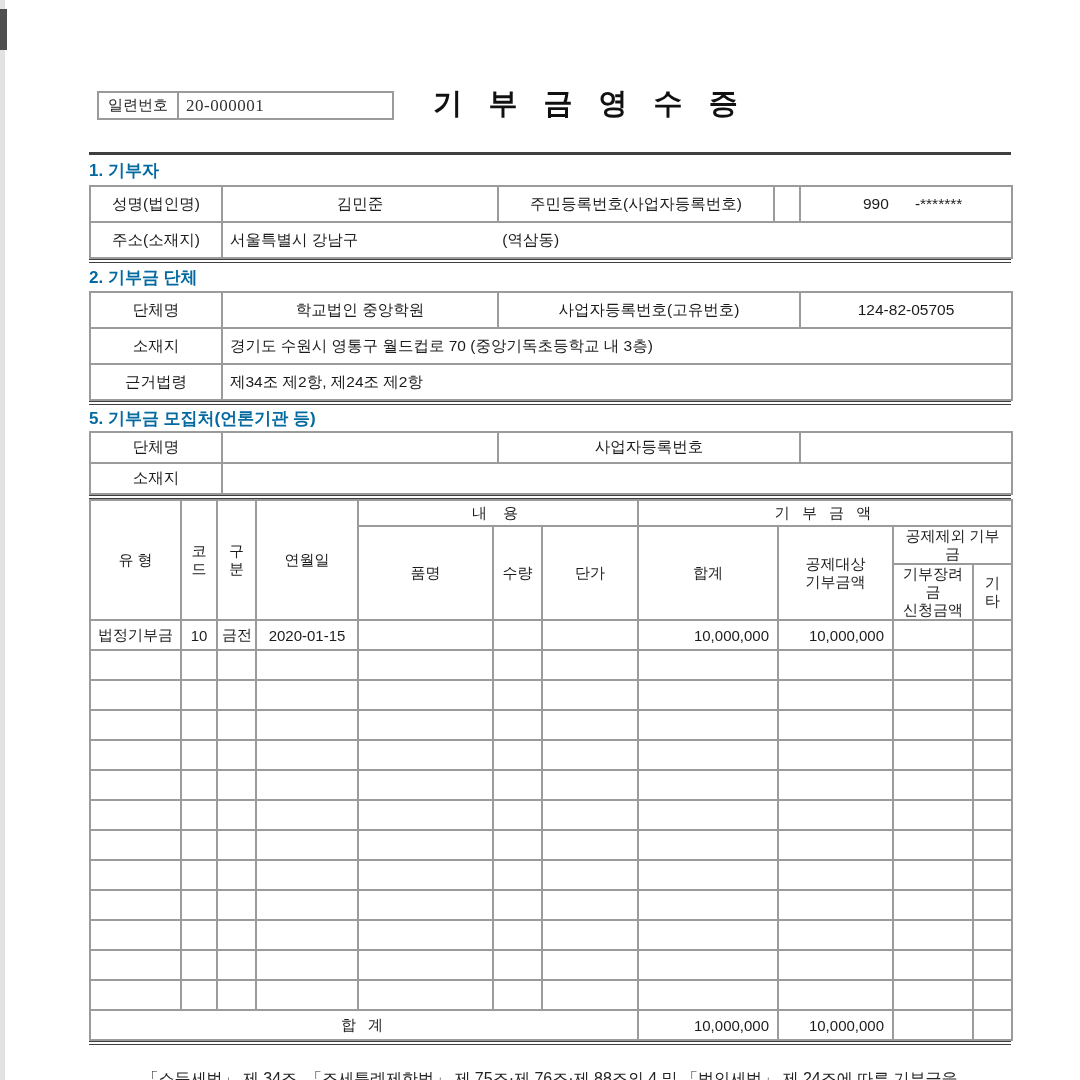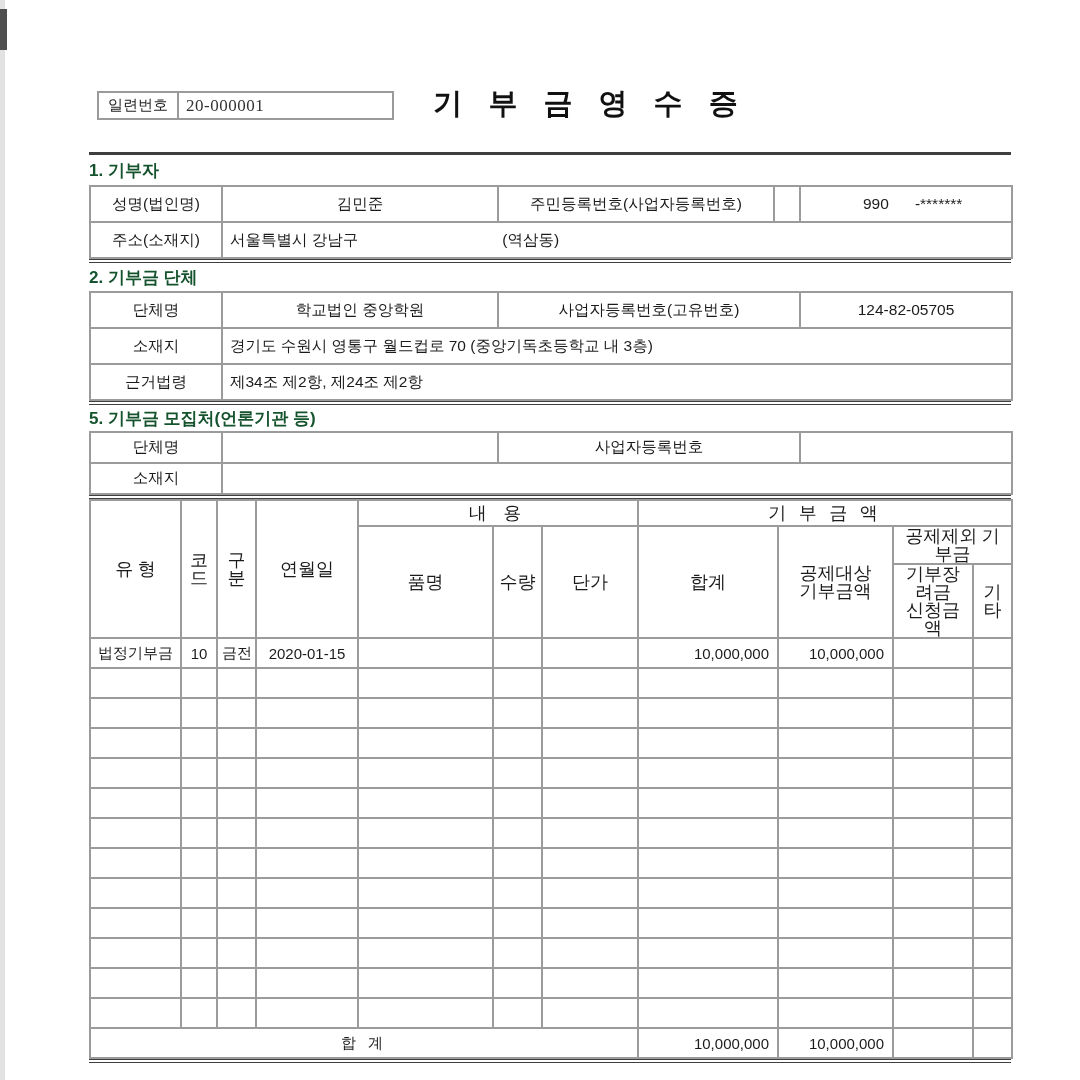--- a/index.html
+++ b/index.html
@@ -37,21 +37,21 @@
     position:absolute;left:410px;top:84px;width:360px;
     text-align:center;font-size:29px;font-weight:bold;
     letter-spacing:9px;color:#111;white-space:nowrap;
   }
 
   
   .content{position:absolute;left:89px;top:152px;width:922px;}
   .top-rule{border-top:3px solid #3f3f3f;height:0;}
 
   .sec{border-bottom:4px double #3f3f3f;}
-  .sec-head{font-size:17px;font-weight:bold;color:#14532d;display:flex;align-items:center;text-align:right;}
+  .sec-head{font-size:17px;font-weight:bold;color:#0369a1;display:flex;align-items:center;text-align:right;}
   .h1{height:30px;} .h2{height:28px;} .h3{height:26px;} .h4{height:26px;}
 
   table{
     border-collapse:collapse;table-layout:fixed;width:922px;
     border-top:2px solid #6e6e6e;
     border-left:2px solid #9b9b9b;border-right:2px solid #9b9b9b;
   }
   td,th{
     border:2px solid #9b9b9b;border-top-width:2px;
     font-size:15.5px;font-weight:normal;color:#1b1b1b;
@@ -60,21 +60,21 @@
   }
   tr{height:36px;}
   .t3 tr{height:31px;}
   .cell-left{text-align:left;padding-left:7px;}
   .cell-right{text-align:right;padding-right:8px;}
   .addr1{display:inline-block;width:268px;}
 
   .rrn-val{display:flex;justify-content:flex-start;align-items:center;gap:26px;padding-left:58px;}
 
   
-  .t4 th{font-size:18px;line-height:18px;white-space:normal;font-family:Liberation Serif, serif;}
+  .t4 th{font-size:15px;line-height:18px;white-space:normal;}
   .t4 .hA{height:26px;}
   .t4 .hB{height:30px;}
   .t4 .hC{height:40px;}
   .t4 .data-row{height:30px;}
   .t4 td{font-size:15px;}
 
   .footer{
     margin-top:24px;text-align:center;font-size:16px;color:#222;
     letter-spacing:0;white-space:nowrap;
   }

